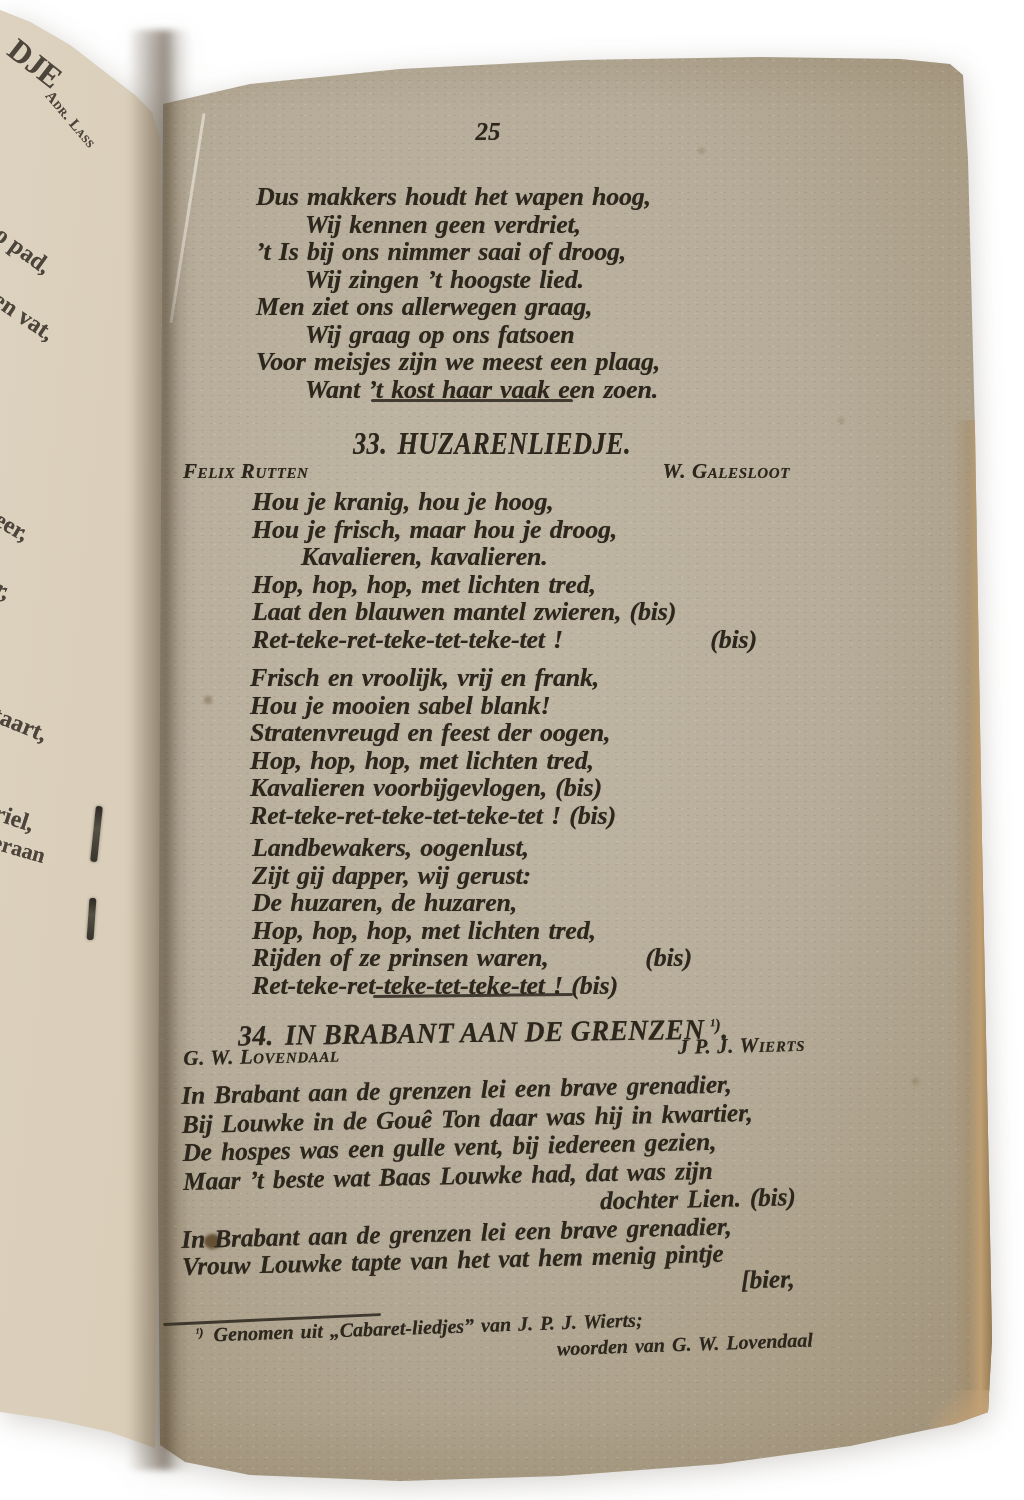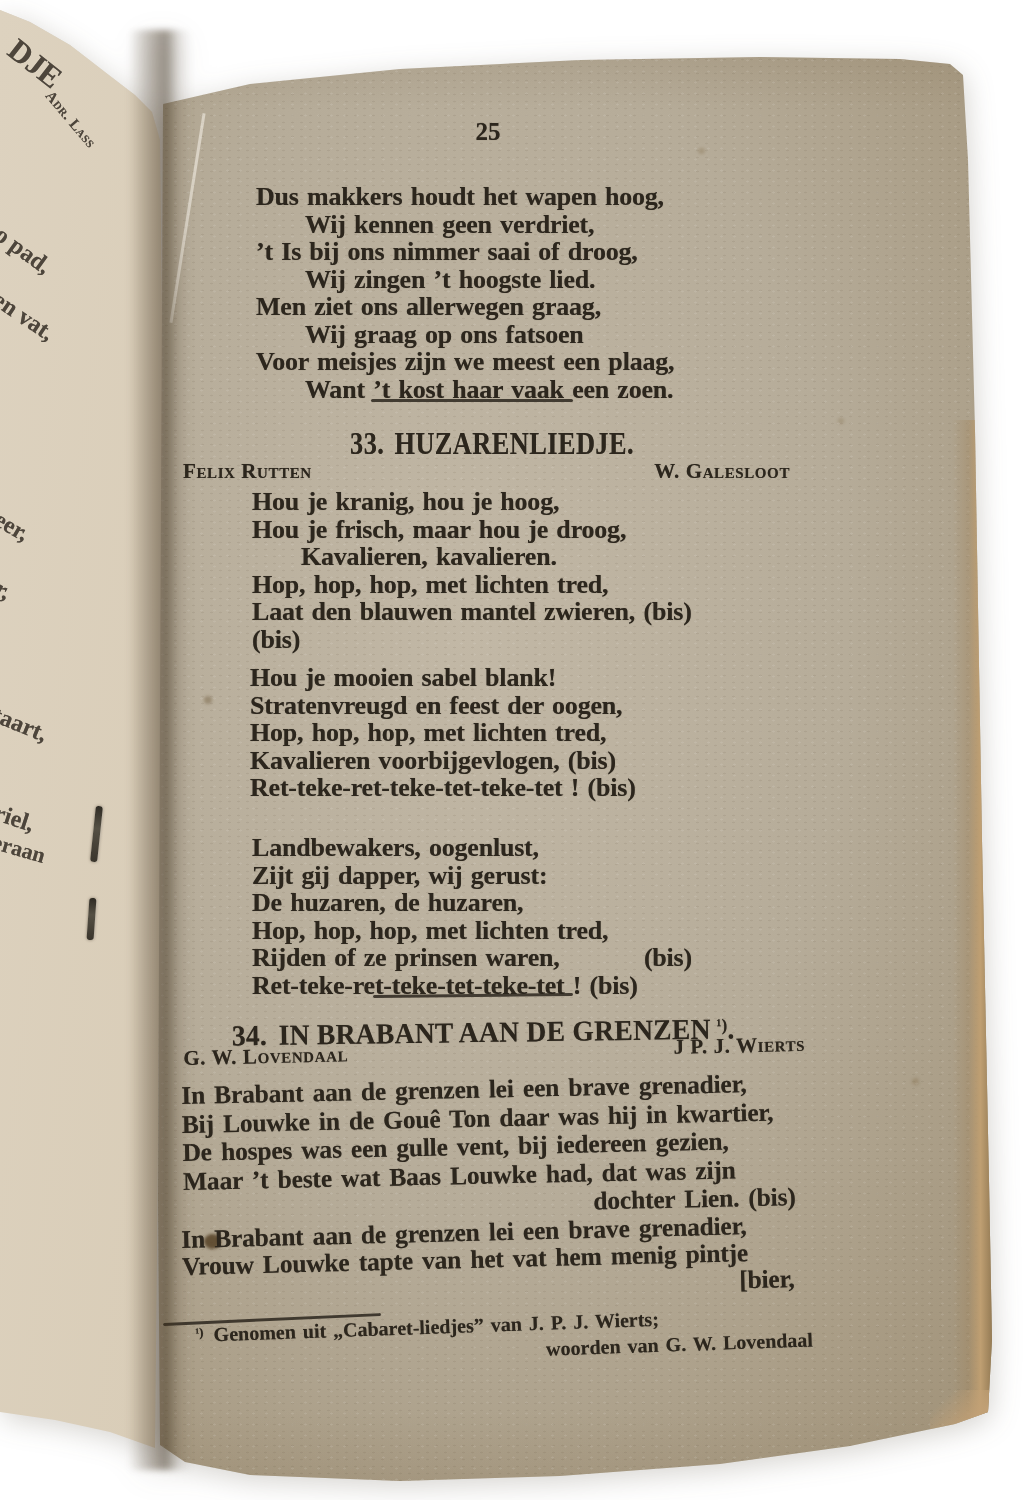--- a/index.html
+++ b/index.html
@@ -75,21 +75,21 @@
   .st-a{left:122px;top:156px;width:22px;height:28px;background:#8a6b42;opacity:.5;}
   .st-b{left:116px;top:212px;width:9px;height:9px;background:#96713f;opacity:.45;}
   .st-c{left:56px;top:422px;width:11px;height:10px;background:#b08a4e;opacity:.4;}
   .st-d{left:204px;top:1234px;width:17px;height:15px;background:#503b1f;opacity:.8;}
   .st-e{left:204px;top:696px;width:8px;height:8px;background:#6b5636;opacity:.4;}
   .st-f{left:698px;top:148px;width:7px;height:6px;background:#7d6742;opacity:.3;}
   .st-g{left:838px;top:418px;width:6px;height:6px;background:#7d6742;opacity:.28;}
   .st-h{left:912px;top:1078px;width:7px;height:7px;background:#7d6742;opacity:.3;}
 
   
-  .content{position:absolute;inset:0;color:var(--ink,#2c261d);}
+  .content{position:absolute;inset:0;color:var(--ink,#2c261d);font-style:italic;}
   .content > div{position:absolute;}
   .ptxt{font-weight:700;text-shadow:0 0 .7px rgba(44,38,29,.55);}
 
   .pagenum{left:178px;top:118px;width:620px;text-align:center;font-size:25px;}
 
   .vblock{font-size:26px;line-height:27.5px;letter-spacing:-.2px;word-spacing:2px;white-space:nowrap;}
   .vline.ind{margin-left:49px;}
   .vline.right{text-align:right;padding-right:30px;white-space:normal;}
   .vline.split{display:flex;justify-content:space-between;width:505px;}
   .st33-3 .vline.split{width:440px;}
@@ -178,24 +178,26 @@
         <span>W. Galesloot</span>
       </div>
 
       <div class="st33-1 vblock ptxt">
           <div class="vline">Hou je kranig, hou je hoog,</div>
           <div class="vline">Hou je frisch, maar hou je droog,</div>
           <div class="vline ind">Kavalieren, kavalieren.</div>
           <div class="vline">Hop, hop, hop, met lichten tred,</div>
           <div class="vline">Laat den blauwen mantel zwieren, (bis)</div>
           <div class="vline split">
+            <span>Ret-teke-ret-teke-tet-teke-tet !</span>
             <span>(bis)</span>
           </div>
         </div>
       <div class="st33-2 vblock ptxt">
+          <div class="vline">Frisch en vroolijk, vrij en frank,</div>
           <div class="vline">Hou je mooien sabel blank!</div>
           <div class="vline">Stratenvreugd en feest der oogen,</div>
           <div class="vline">Hop, hop, hop, met lichten tred,</div>
           <div class="vline">Kavalieren voorbijgevlogen, (bis)</div>
           <div class="vline">Ret-teke-ret-teke-tet-teke-tet ! (bis)</div>
         </div>
       <div class="st33-3 vblock ptxt">
           <div class="vline">Landbewakers, oogenlust,</div>
           <div class="vline">Zijt gij dapper, wij gerust:</div>
           <div class="vline">De huzaren, de huzaren,</div>

